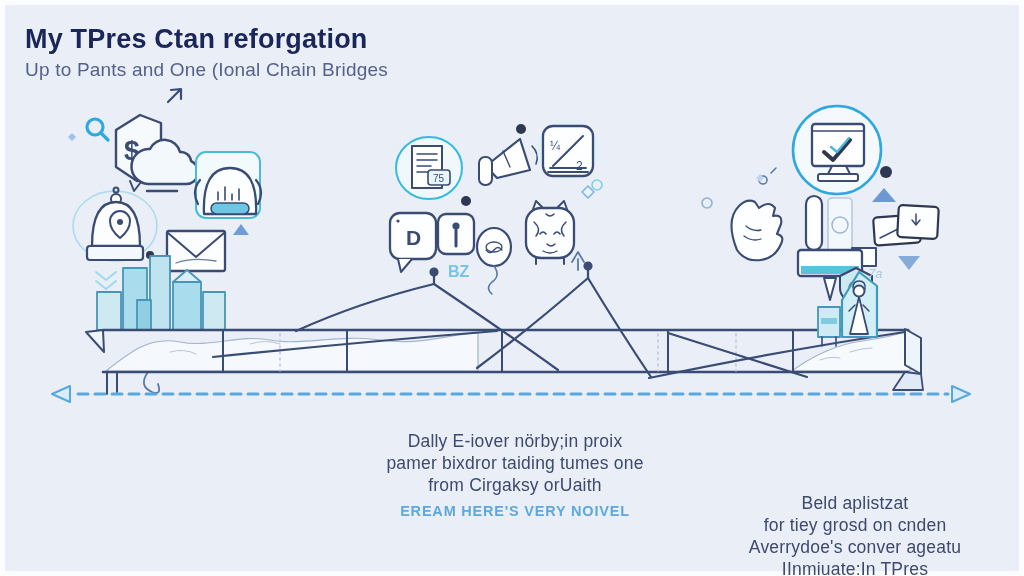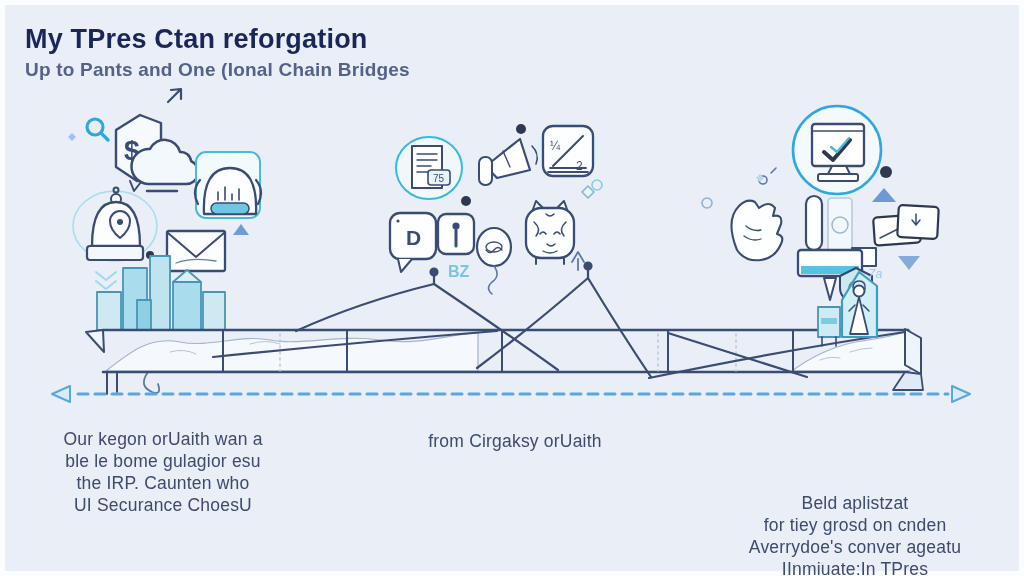--- a/index.html
+++ b/index.html
@@ -8,21 +8,21 @@
     background:#e9eef7;
     box-shadow:inset 0 0 0 5px rgba(255,255,255,.85);
     font-family:"Liberation Sans",sans-serif;
   }
   .title{
     position:absolute;left:25px;top:24px;
     font-size:27px;font-weight:bold;color:#1a2559;letter-spacing:.2px;
   }
   .subtitle{
     position:absolute;left:25px;top:59px;
-    font-size:19px;color:#54628b;letter-spacing:.2px;font-weight:bold;
+    font-size:19px;color:#54628b;letter-spacing:.2px;
   }
   .scene{position:absolute;left:0;top:0;width:1024px;height:576px;}
   .col{
     position:absolute;text-align:center;color:#3d4a6d;
     font-size:17.5px;line-height:22px;letter-spacing:.2px;
   }
   .col .cap{
     margin-top:4px;color:#5fa8dc;font-size:14.5px;font-weight:bold;letter-spacing:.8px;
   }
   .c1{left:33px;top:428px;width:260px;}
@@ -227,29 +227,26 @@
         <path d="M822,337 v9 M836,337 v9" stroke="#3a4c74" stroke-width="1.6"></path>
       </g>
       <g>
         <path d="M78,394 H948" stroke="#57a8e0" stroke-width="3" stroke-dasharray="10,7"></path>
         <polygon points="70,386 52,394 70,402" fill="#d9ecfa" stroke="#57a8e0" stroke-width="2"></polygon>
         <polygon points="952,386 970,394 952,402" fill="#d9ecfa" stroke="#57a8e0" stroke-width="2"></polygon>
       </g>
     </g>
   </svg>
 
-  <div class="col c1">
-    <div>Our kegon orUaith wan a</div>
-    <div>ble le bome gulagior esu</div>
-    <div>the IRP. Caunten who</div>
-    <div>UI Securance ChoesU</div>
-  </div>
 
   <div class="col c2">
+    <div>Dally E-iover nörby;in proix</div>
+    <div>pamer bixdror taiding tumes one</div>
     <div>from Cirgaksy orUaith</div>
+    <div class="cap">EREAM HERE'S VERY NOIVEL</div>
   </div>
 
   <div class="col c3">
     <div>Beld aplistzat</div>
     <div>for tiey grosd on cnden</div>
     <div>Averrydoe's conver ageatu</div>
     <div>IInmiuate:In TPres</div>
   </div>
 
 </div>

